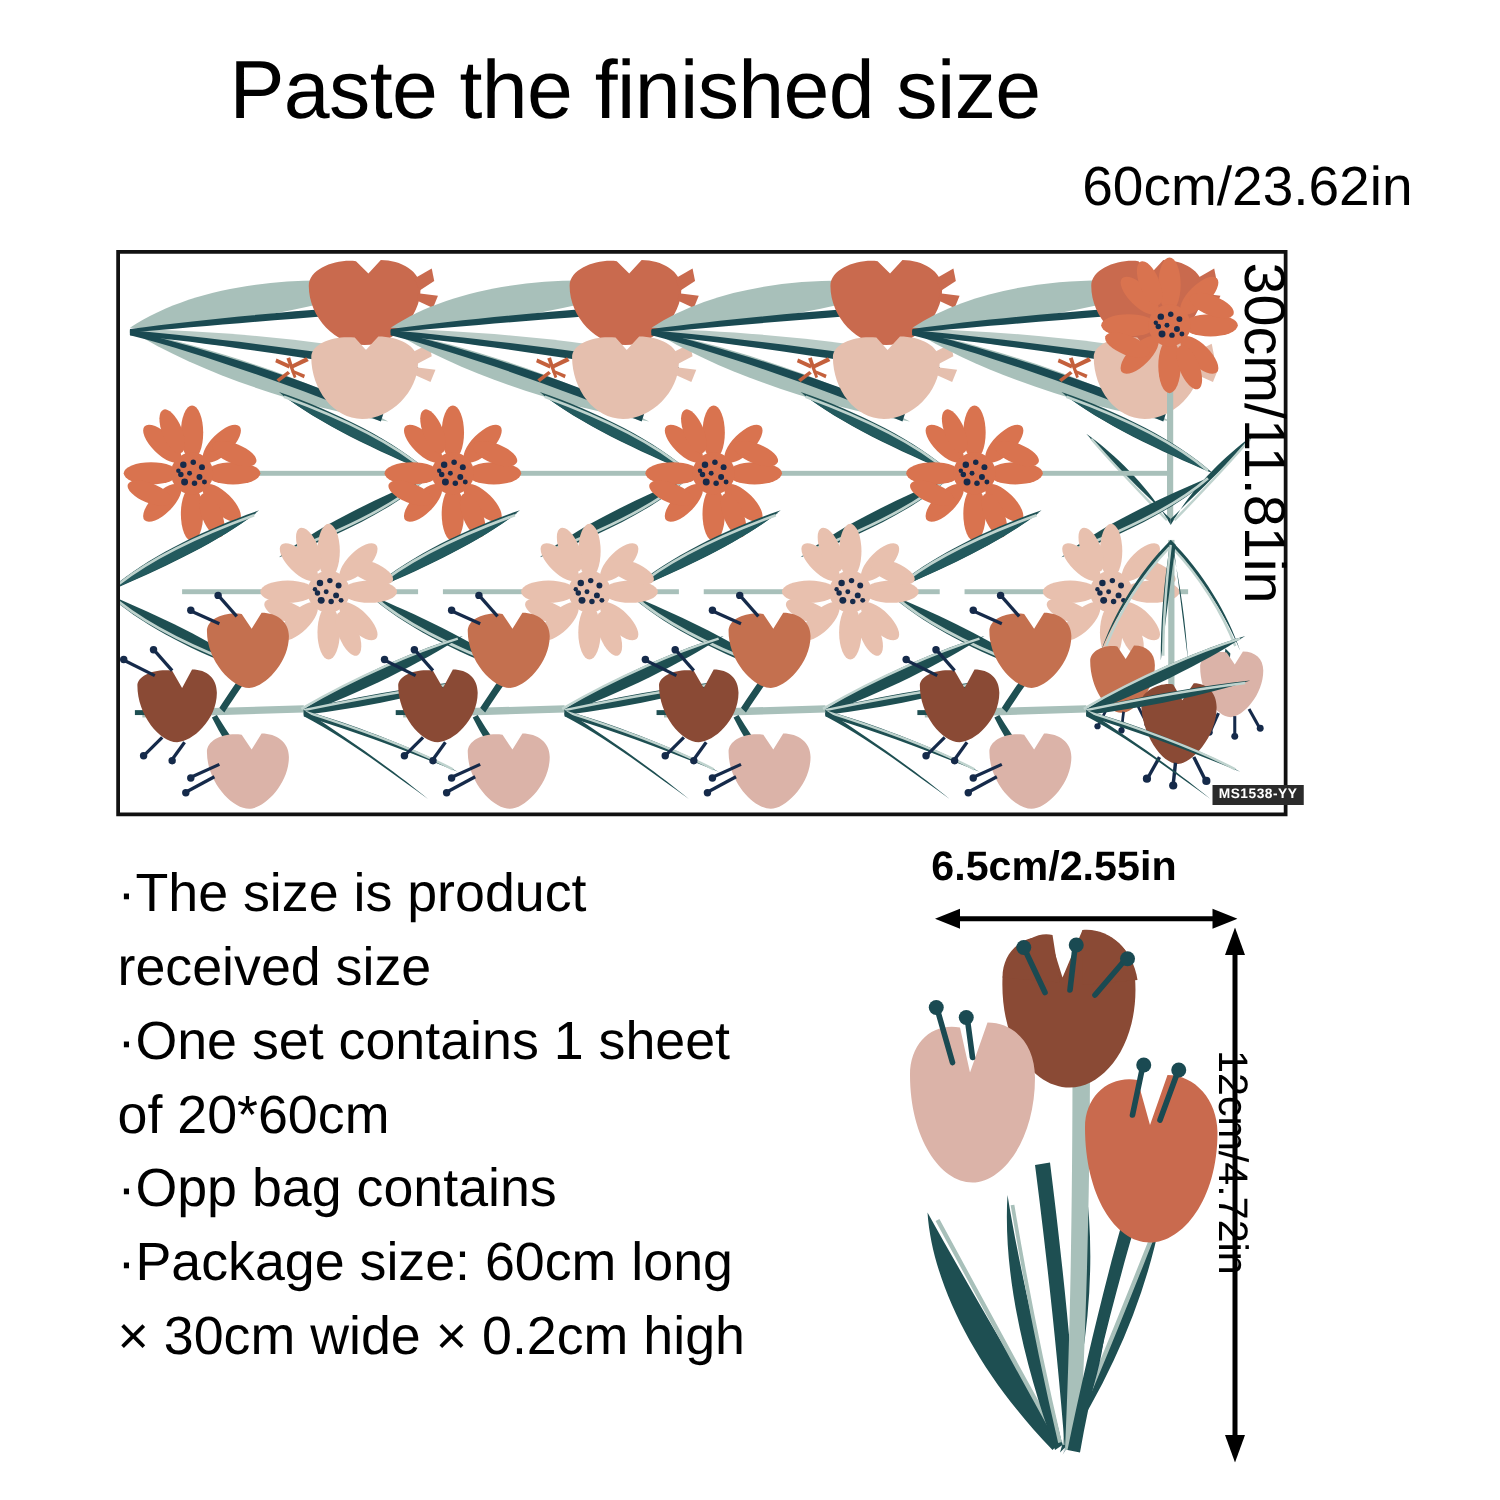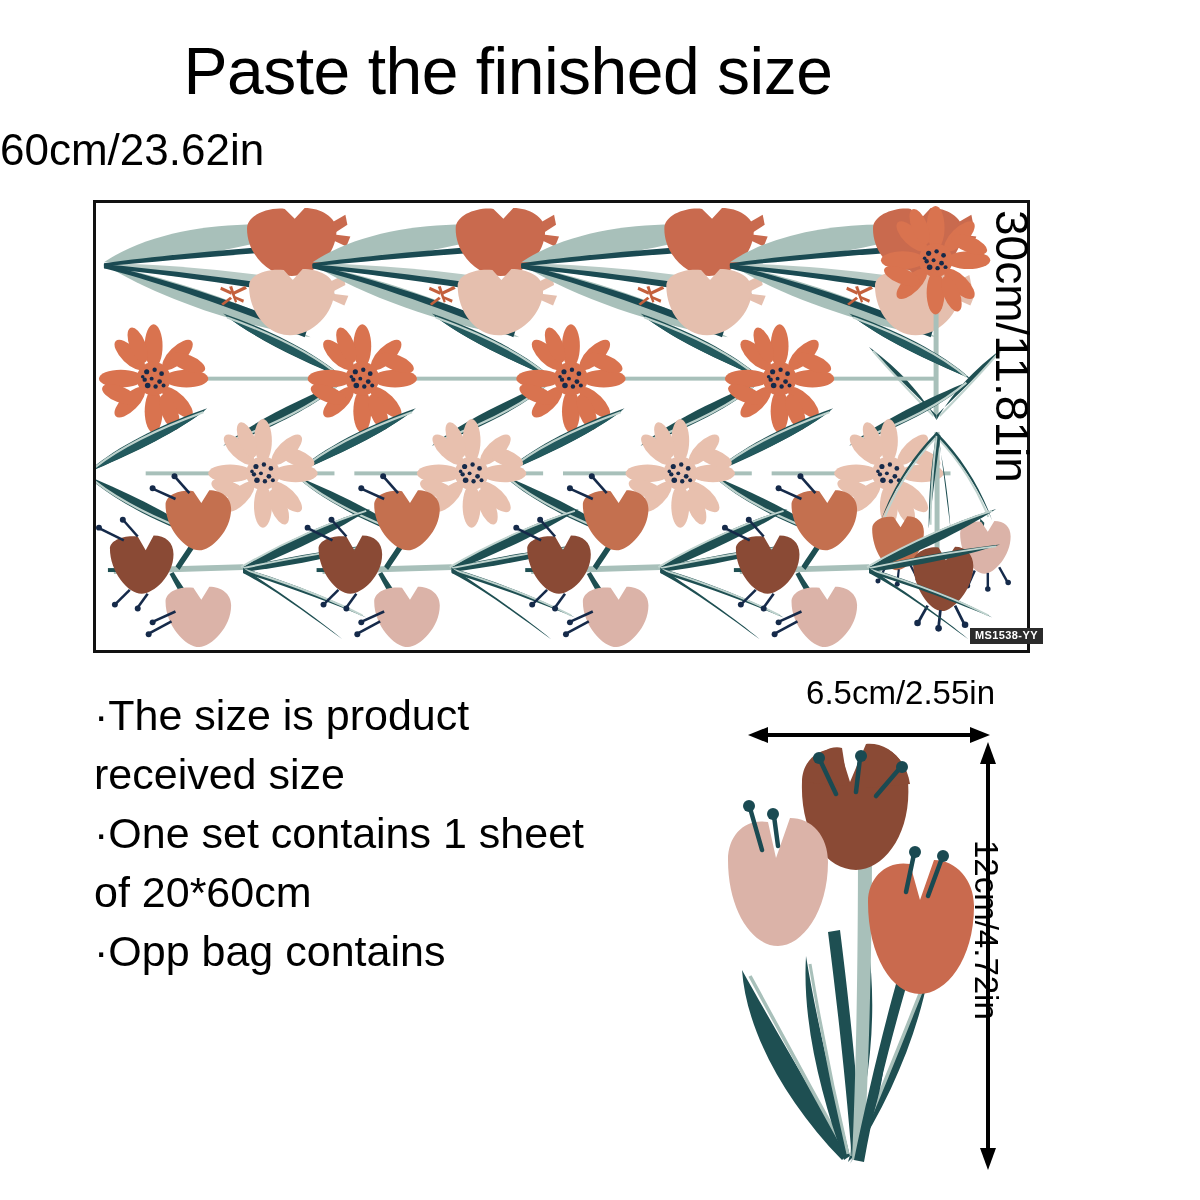--- a/index.html
+++ b/index.html
@@ -25,21 +25,21 @@
     text-align: center;
     font-size: 66px;
     line-height: 1;
     letter-spacing: -0.5px;
     white-space: nowrap;
   }
   #subtitle {
     position: absolute;
     left: 0; top: 128px;
     width: 1130px;
-    text-align: left;
+    text-align: right;
     font-size: 44px;
     line-height: 1;
     white-space: nowrap;
   }
 
   
   #sheet {
     position: absolute;
     left: 93px; top: 200px;
     width: 937px; height: 453px;
@@ -84,24 +84,25 @@
     font-size: 43px;
     line-height: 59px;
   }
   #bullets div { white-space: pre-wrap; }
 
   
   #width-label {
     position: absolute;
     left: 745px; top: 676px;
     width: 250px;
-    text-align: right;
+    text-align: left;
     font-size: 33px;
     line-height: 1;
     white-space: nowrap;
+    font-weight: bold;
   }
   #width-arrow {
     position: absolute;
     left: 748px; top: 722px;
     width: 242px; height: 26px;
   }
   #vert-arrow {
     position: absolute;
     left: 975px; top: 742px;
     width: 26px; height: 428px;
@@ -416,20 +417,21 @@
   </div>
 
   <div id="code-badge">MS1538-YY</div>
 
   <div id="height-label">30cm/11.81in</div>
 
   <div id="bullets">
     <div>·The size is product received size</div>
     <div>·One set contains 1 sheet of 20*60cm</div>
     <div>·Opp bag contains</div>
+    <div>·Package size: 60cm long × 30cm wide × 0.2cm high</div>
   </div>
 
   <div id="width-label">6.5cm/2.55in</div>
 
   <svg id="width-arrow" viewBox="0 0 242 26">
     <line x1="14" y1="13" x2="228" y2="13" stroke="#000" stroke-width="4"></line>
     <polygon points="0,13 20,5 20,21" fill="#000"></polygon>
     <polygon points="242,13 222,5 222,21" fill="#000"></polygon>
   </svg>
 

